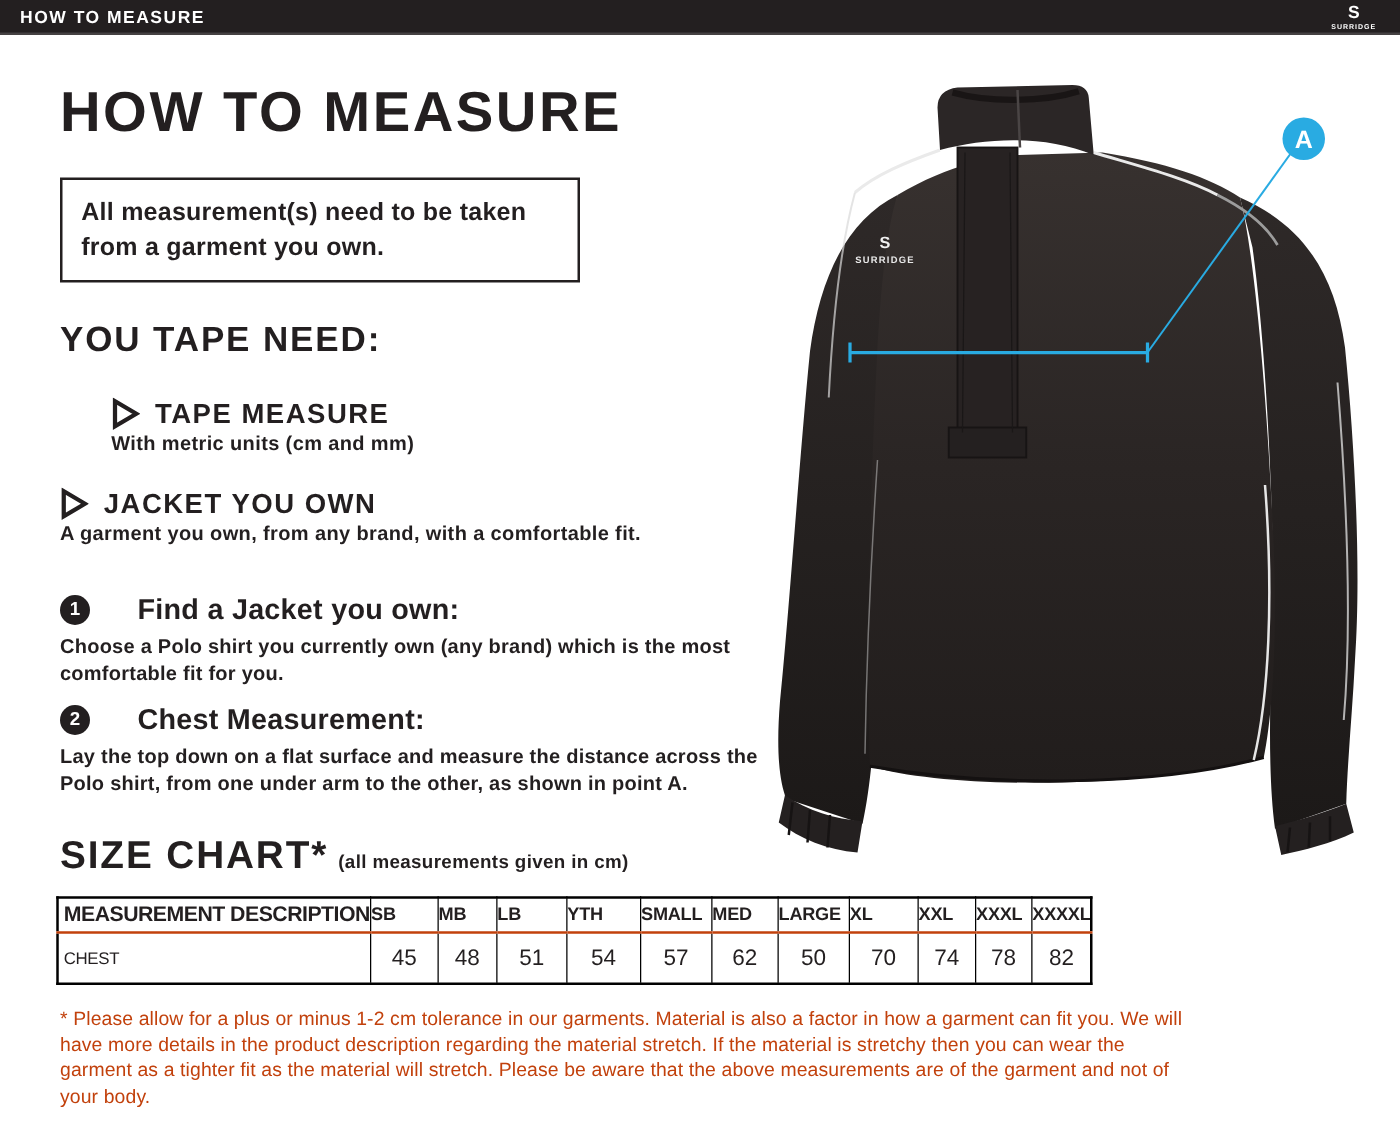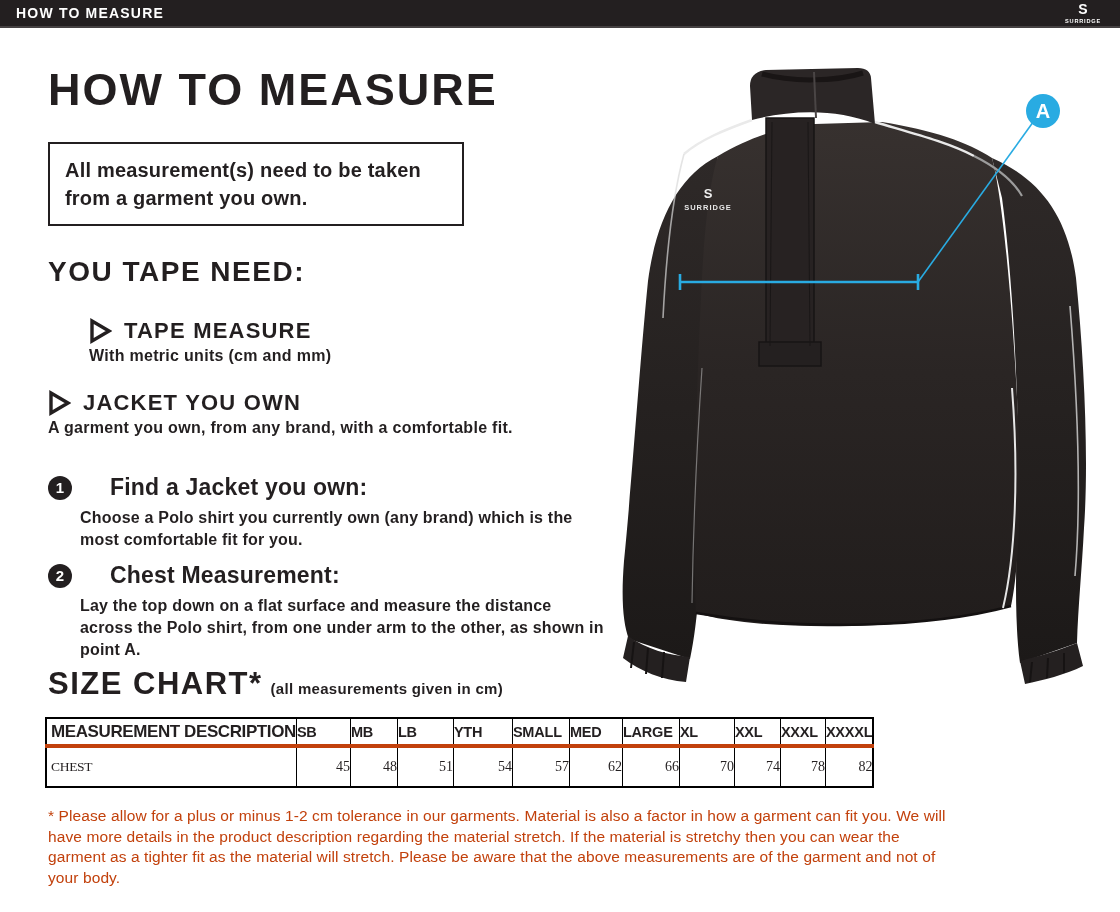--- a/index.html
+++ b/index.html
@@ -34,38 +34,38 @@
   #need-1 { top:390px; }
 
   
   .step { position:absolute; left:48px; width:560px; }
   #step-0 { top:474px; }
   #step-1 { top:562px; }
   .step .head { display:flex; align-items:center; gap:10px; }
   .badge { width:24px; height:24px; border-radius:50%; background:#231f20; color:#fff;
            font-size:15px; font-weight:bold; display:flex; align-items:center; justify-content:center; }
   .step-title { font-size:23px; font-weight:800; letter-spacing:.2px;margin-left:28px; }
-  .step-desc { margin-top:6px; font-size:16px; line-height:22px; font-weight:bold; letter-spacing:.2px;margin-left:32px; }
+  .step-desc { margin-top:6px; font-size:16px; line-height:22px; font-weight:bold; letter-spacing:.2px; }
 
   
   .sizechart-head { position:absolute; left:48px; top:666px; display:flex; align-items:baseline; gap:8px; }
   .sizechart-title { font-size:31px; font-weight:800; letter-spacing:1.5px; }
   .sizechart-sub { font-size:15px; font-weight:bold; letter-spacing:.3px; }
 
   table.size-chart { position:absolute; left:45px; top:717px; border-collapse:collapse;
                      border:2px solid #000; table-layout:fixed; }
   .size-chart th, .size-chart td { border:1px solid #000; overflow:hidden; white-space:nowrap; }
   .size-chart th { height:28px; font-size:14.5px; font-weight:bold; letter-spacing:-0.2px; text-align:left; }
   .size-chart th.desc { font-size:17px; text-align:left; padding-left:4px; letter-spacing:-0.4px; }
   .size-chart tr.r0 td { height:22px; }
-  .size-chart tr.r1 td { height:41px;font-family:Liberation Serif, serif; }
+  .size-chart tr.r1 td { height:41px; }
   .size-chart td.label { font-size:13px; font-weight:bold; text-align:left; padding-left:4px; letter-spacing:-0.3px; }
   .size-chart tr.r1 td.label { font-weight:normal; font-size:13.5px; }
-  .size-chart td.num { font-size:14px; text-align:right; font-weight:normal; }
-  .size-chart tr th { border-bottom:4px solid #c2410c; }
+  .size-chart td.num { font-size:18px; text-align:center; font-weight:normal; }
+  .size-chart tr th { border-bottom:2px solid #c2410c; }
 
   
   .footnote { position:absolute; left:48px; top:806px; width:898px; font-size:15.5px;
               line-height:20.5px; color:#c2410c; letter-spacing:.1px; }
 
   
   .diagram { position:absolute; left:600px; top:56px; width:520px; height:648px; }
 </style>
 </head>
 <body>
@@ -162,21 +162,21 @@
       </thead>
     <tbody>
         <tr class="r1">
           <td class="label">CHEST</td>
           <td class="num">45</td>
           <td class="num">48</td>
           <td class="num">51</td>
           <td class="num">54</td>
           <td class="num">57</td>
           <td class="num">62</td>
-          <td class="num">66</td>
+          <td class="num">50</td>
           <td class="num">70</td>
           <td class="num">74</td>
           <td class="num">78</td>
           <td class="num">82</td>
         </tr>
       </tbody>
   </table>
 
   <p class="footnote">* Please allow for a plus or minus 1-2 cm tolerance in our garments. Material is also a factor in how a garment can fit you. We will have more details in the product description regarding the material stretch.  If the material is stretchy then you can wear the garment as a tighter fit as the material will stretch.  Please be aware that the above measurements are of the garment and not of your body.</p>
 

